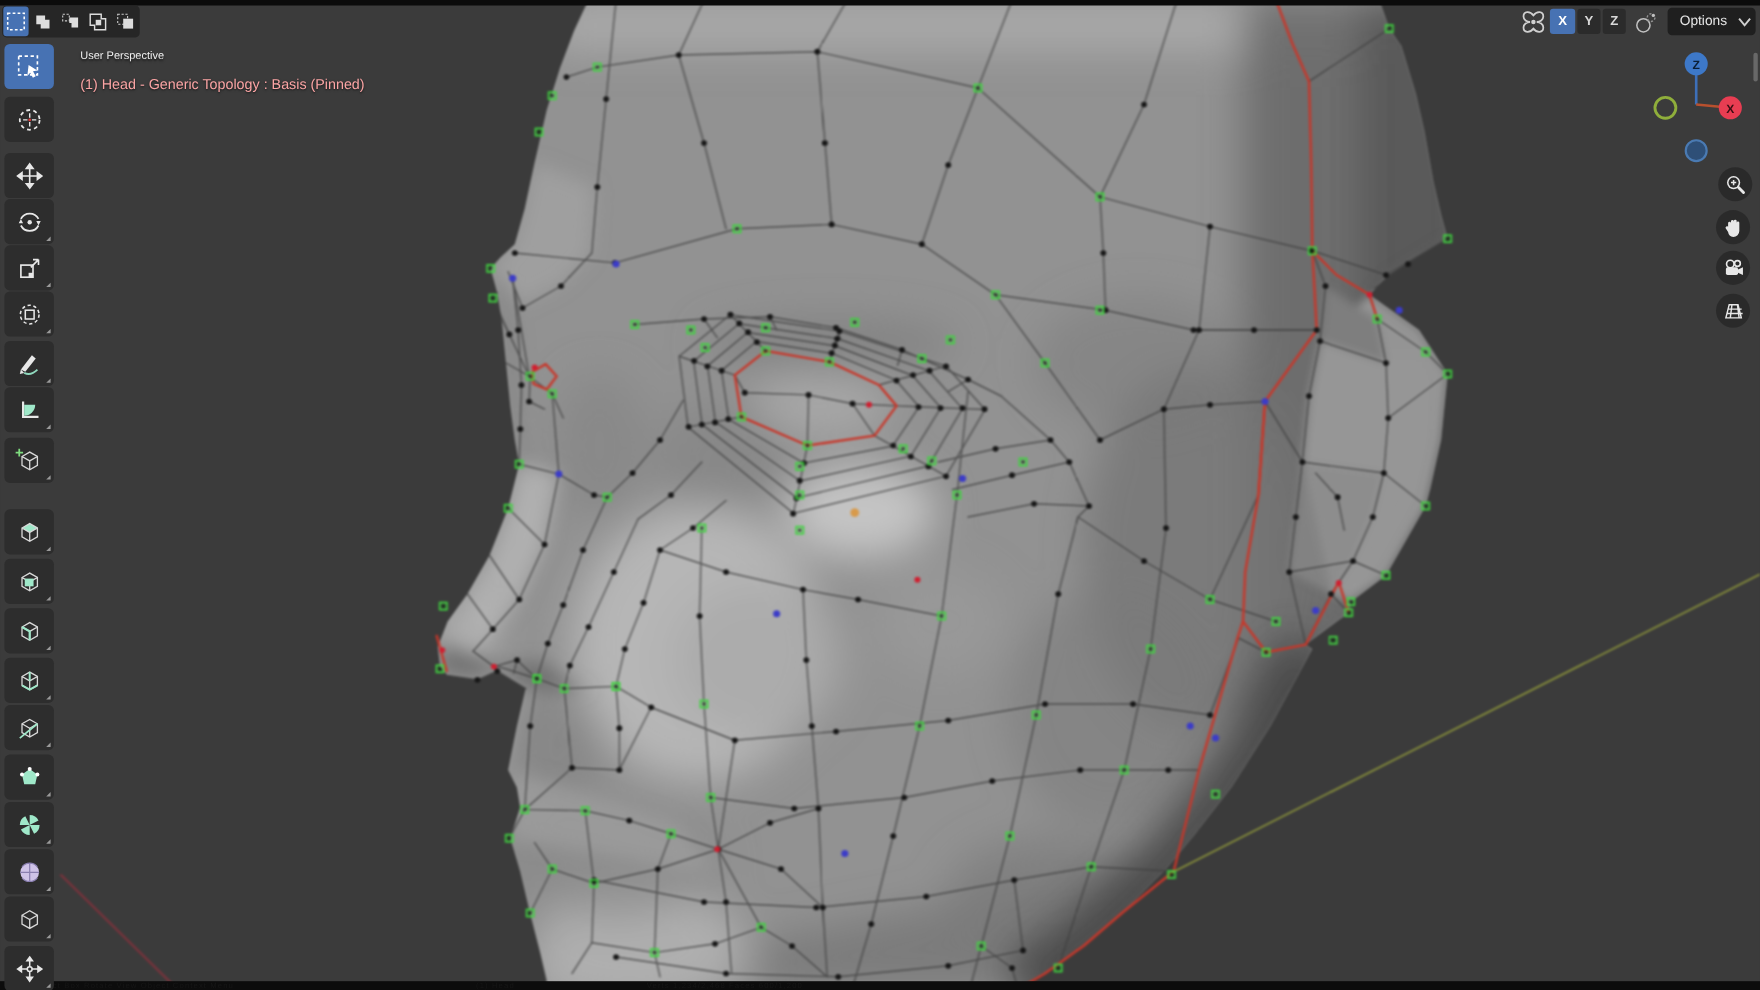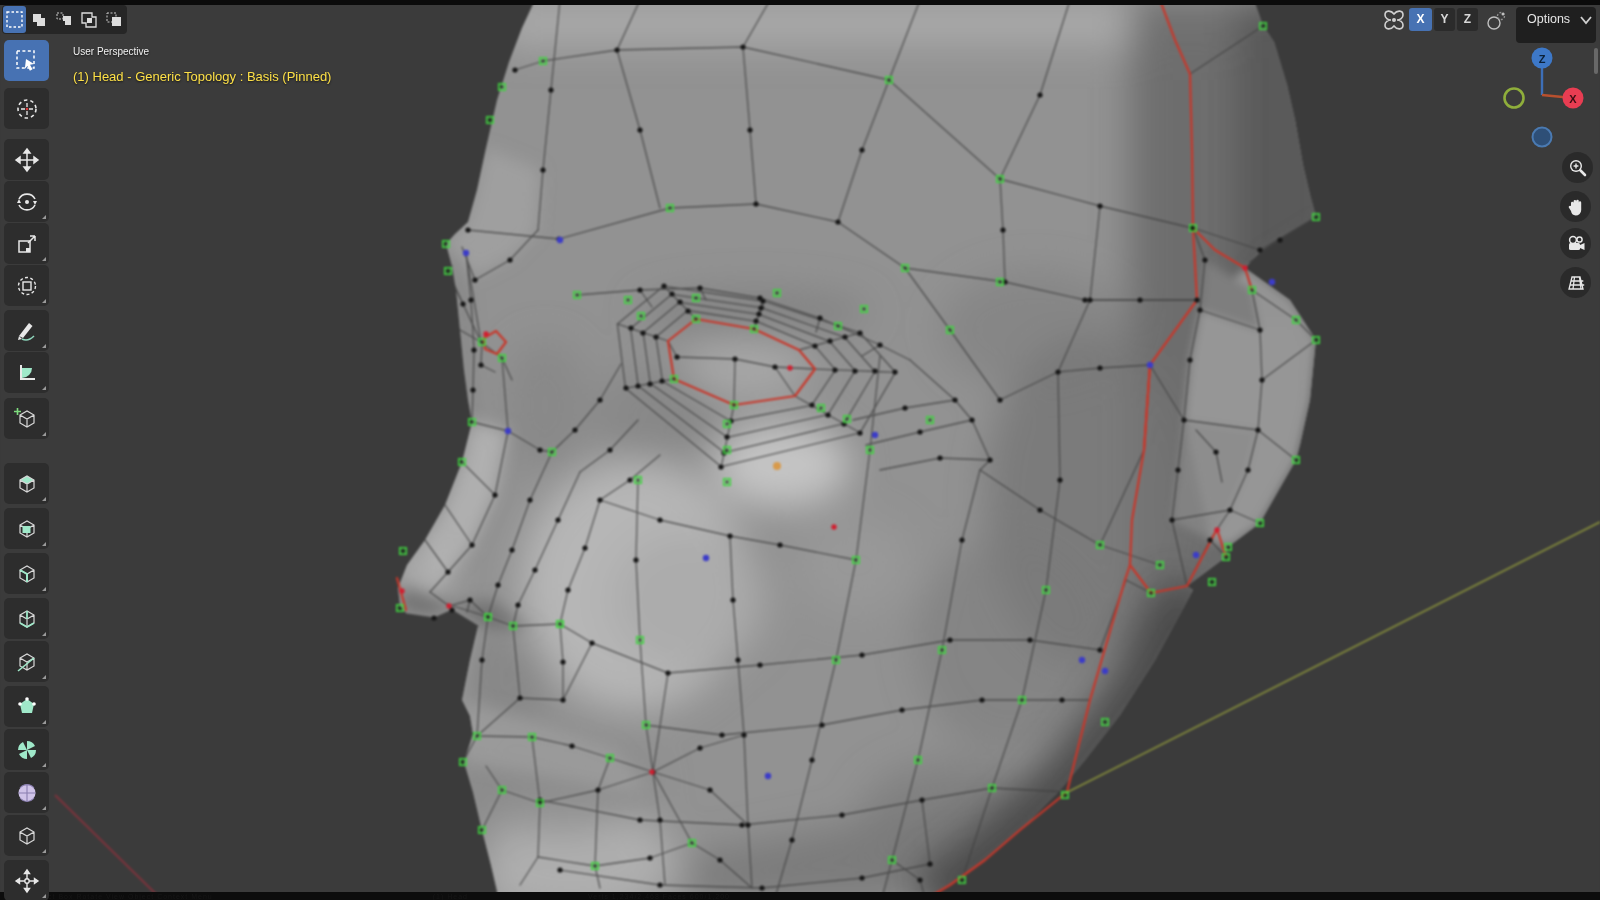--- a/index.html
+++ b/index.html
@@ -1,28 +1,28 @@
 <!DOCTYPE html>
 <html><head><meta charset="utf-8"><style>
 *{margin:0;padding:0;box-sizing:border-box}
 html,body{width:1600px;height:900px;overflow:hidden;background:#3b3b3b;font-family:"Liberation Sans",sans-serif}
 #ui{position:absolute;left:0;top:0;width:1600px;height:900px;filter:blur(0.5px)}
 #vp{position:absolute;left:0;top:0;width:1600px;height:900px;filter:blur(0.9px)}
 .abs{position:absolute}
 #topstrip{left:0;top:0;width:1600px;height:5px;background:#0b0b0b}
 #botbar{left:0;top:892px;width:1600px;height:8px;background:#0c0c0c;color:#161616;font-size:7px;line-height:9px;letter-spacing:1px;white-space:nowrap;overflow:hidden}
 #hdrtext{left:73px;top:46px;color:#f1f1f1;font-size:10px;text-shadow:0 1px 2px rgba(0,0,0,.7)}
-#hdrtext2{left:73px;top:69px;color:#fde047;font-size:13px;text-shadow:0 1px 2px rgba(0,0,0,.7)}
+#hdrtext2{left:73px;top:69px;color:#fca5a5;font-size:13px;text-shadow:0 1px 2px rgba(0,0,0,.7)}
 .tbtn{position:absolute;left:4px;width:45px;height:41px;background:#2d2d2d;border-radius:5px}
 .tbtn svg{position:absolute;left:50%;top:50%;transform:translate(-50%,-50%)}
 .corner:after{content:"";position:absolute;right:3px;bottom:3px;border-left:4px solid transparent;border-bottom:4px solid #9a9a9a;width:0;height:0}
 #modebar{left:2px;top:5px;height:29px;display:flex;gap:2px;background:#262626;border-radius:4px;padding:1px}
 .mbtn{width:23px;height:27px;background:transparent;border-radius:3px;position:relative}
 .xyz{position:absolute;top:8px;height:23px;border-radius:3px;background:#2b2b2b;color:#d8d8d8;font-size:12px;text-align:center;line-height:23px;font-weight:bold}
-#optbox{left:1516px;top:7px;width:80px;height:36px;background:#1f1f1f;border-radius:4px;color:#e6e6e6;font-size:12.5px;line-height:25px;text-align:left;padding-left:11px}
+#optbox{left:1516px;top:7px;width:80px;height:25px;background:#1f1f1f;border-radius:4px;color:#e6e6e6;font-size:12.5px;line-height:25px;text-align:left;padding-left:11px}
 .gbtn{position:absolute;width:31px;height:31px;border-radius:50%;background:rgba(40,40,40,0.85)}
 .gbtn svg{position:absolute;left:50%;top:50%;transform:translate(-50%,-50%)}
 </style></head>
 <body>
 <div id="vp"><svg width="1600" height="900" viewBox="0 0 1600 900">
 <defs>
 <filter id="b18" x="-40%" y="-40%" width="180%" height="180%">
           <feGaussianBlur stdDeviation="18"></feGaussianBlur>
         </filter>
 <filter id="b8" x="-60%" y="-60%" width="220%" height="220%">

